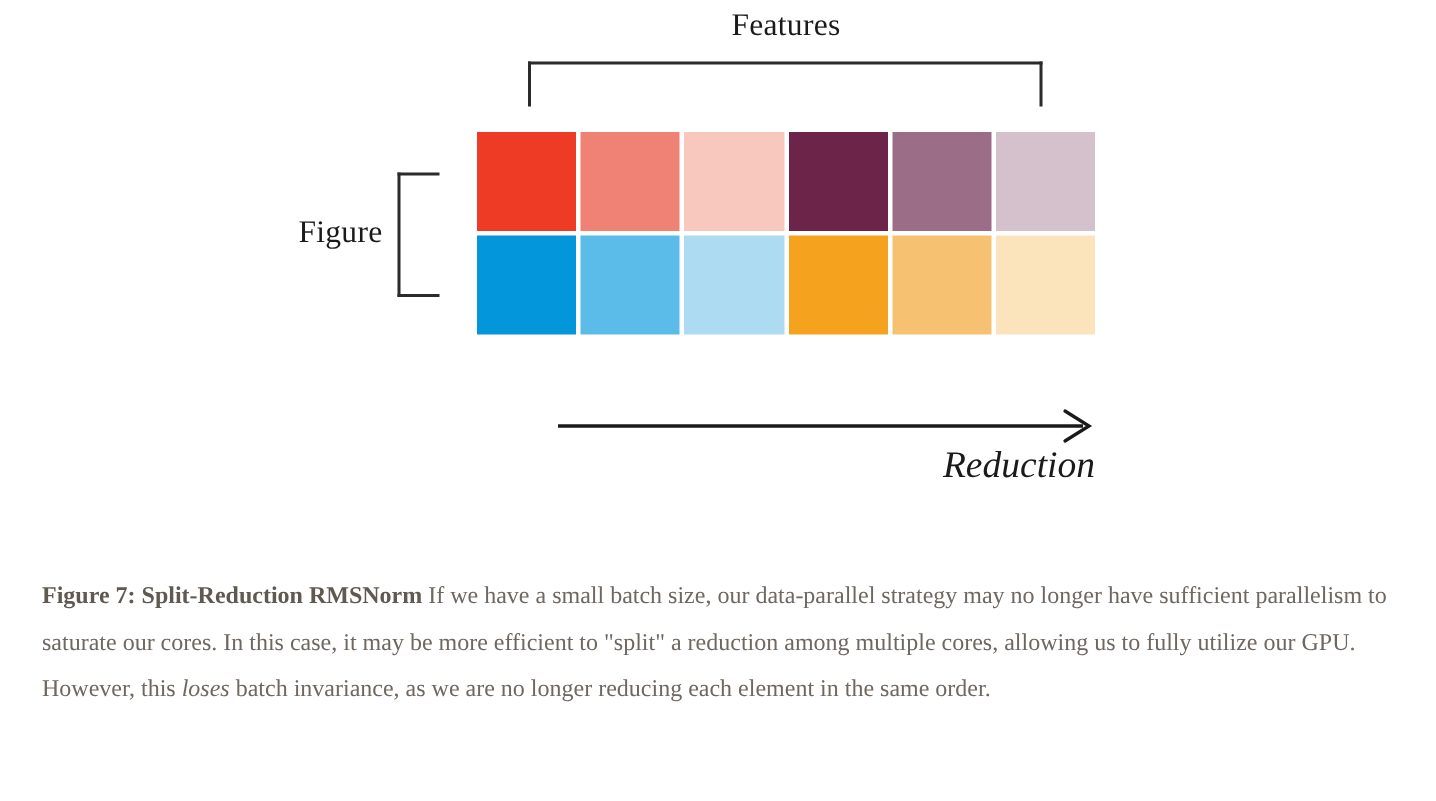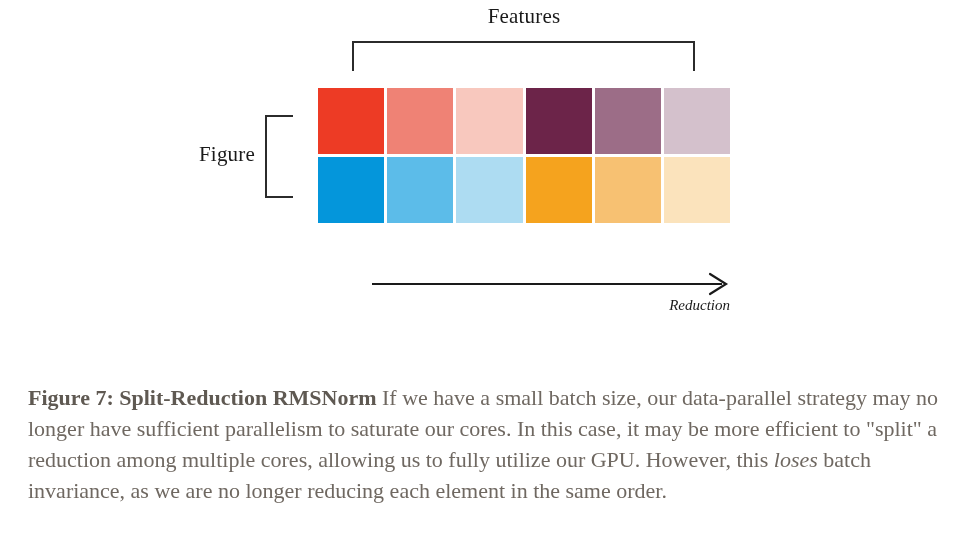--- a/index.html
+++ b/index.html
@@ -103,32 +103,32 @@
     top: 268px;
     width: 365px;
     height: 32px;
   }
   #reduction-label {
     position: absolute;
     left: 520px;
     top: 297px;
     width: 210px;
     text-align: right;
-    font-size: 15px;
+    font-size: 25px;
     font-style: italic;
     color: #1a1a1a;
   }
 
   
   #caption {
     position: absolute;
     left: 28px;
     top: 382px;
     width: 910px;
-    font-size: 22px;
+    font-size: 16px;
     line-height: 31px;
     color: #6f6861;
     text-align: left;
   }
   #caption b {
     font-weight: bold;
     color: #5f5952;
   }
   #caption i {
     font-style: italic;

